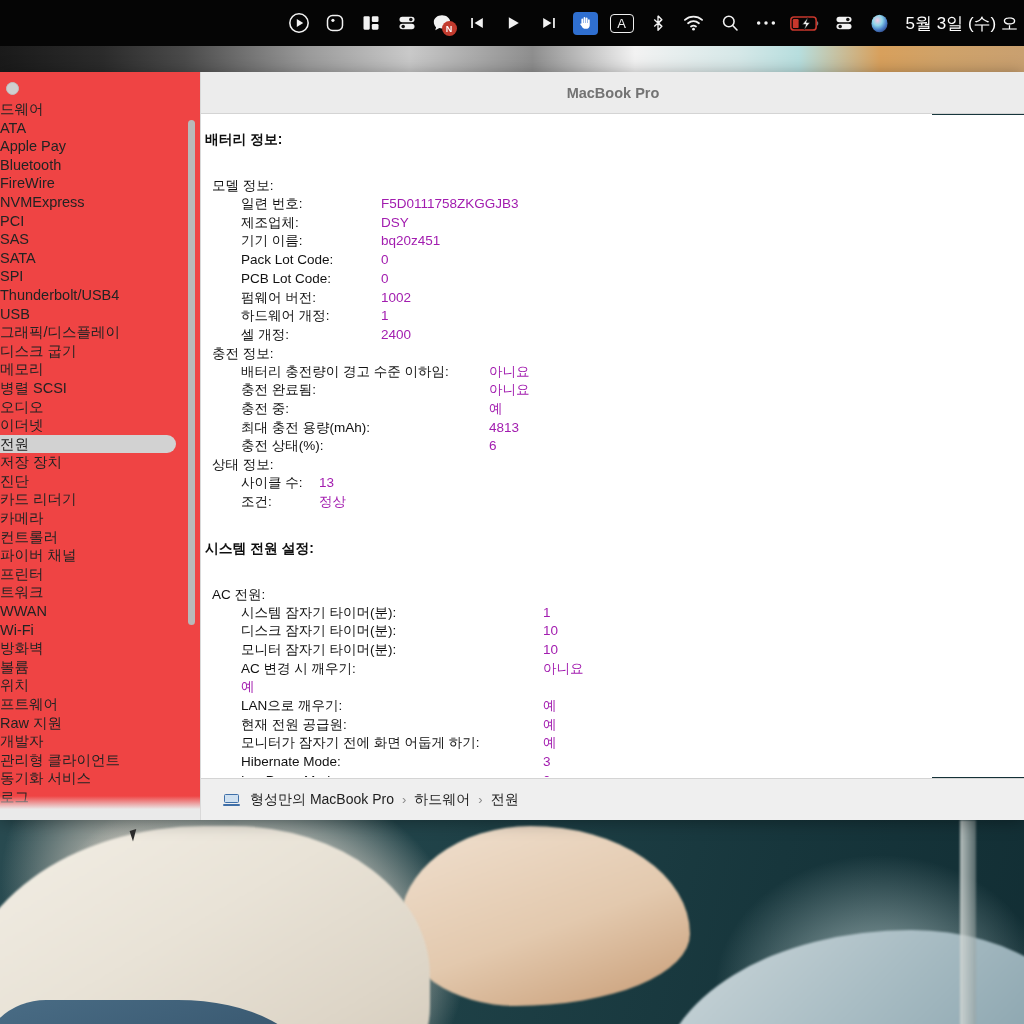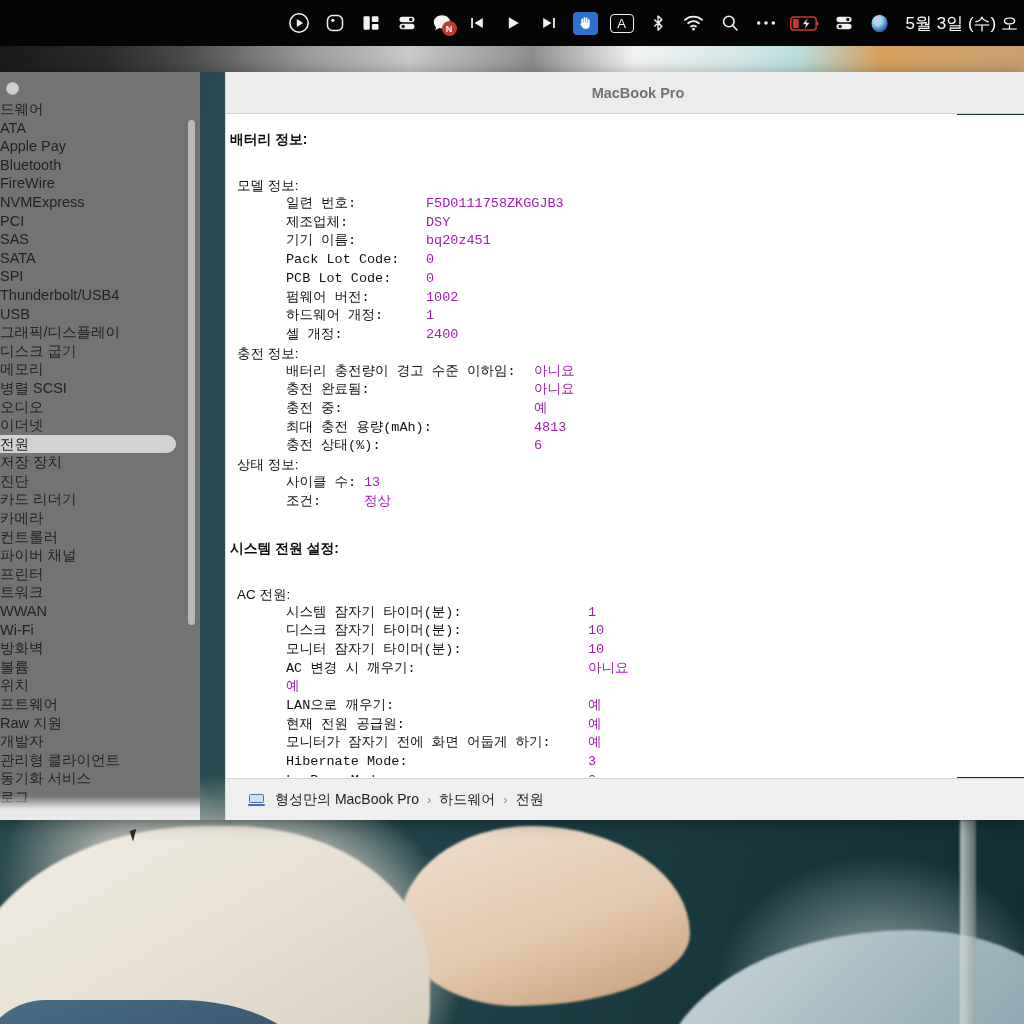--- a/index.html
+++ b/index.html
@@ -95,21 +95,21 @@
   
   #win {
     position:absolute; left:0px; top:72px; width:1024px; height:748px;
     z-index:10;
     box-shadow:0 2px 16px rgba(0,0,0,.35);
   }
 
   
   #sidebar {
     position:absolute; left:0; top:0; width:200px; height:748px;
-    background:#737373;
+    background:#ef4444;
     overflow:hidden;
   }
   #traffic {
     position:absolute; left:6px; top:10px;
     width:13px; height:13px; border-radius:50%;
     background:#cfcfcf; border:1px solid #c0c0c0;
   }
   #sb-list {
     position:absolute; left:0; top:28px; width:200px;
     font-size:14.5px; color:#222;
@@ -133,21 +133,20 @@
   #sb-fade {
     position:absolute; left:0; top:724px; width:200px; height:24px;
     background:linear-gradient(180deg,rgba(234,234,234,0) 0%,#eaeaea 55%);
   }
 
   
   #content {
     position:absolute; left:200px; top:0; width:732px; height:748px;
     background:#ffffff;
     border-left:1px solid #d9d9d9;
-    margin-left:25px;
   }
   #titlebar {
     position:absolute; left:0; top:0; width:824px; height:42px;
     background:#ececec;
     border-bottom:1px solid #d4d4d4;
     display:flex; align-items:center; justify-content:center;
   }
   #titlebar-text {
     font-size:14.5px; font-weight:bold; color:#737373;
   }
@@ -160,21 +159,21 @@
     font-weight:bold; font-size:13.8px; color:#0f0f0f;
   }
   .grp { color:#111; }
   .row { display:flex; line-height:18.7px; white-space:nowrap; }
   .lbl { color:#111; }
   .val { color:#a21caf; }
 
   
   .i0 { padding-left:4px; }
   .i1 { padding-left:11px; }
-  .i2 { padding-left:60px;font-family:Liberation Mono, monospace; }
+  .i2 { padding-left:40px; }
 
   .w-model .lbl  { width:140px; }
   .w-charge .lbl { width:248px; }
   .w-state .lbl  { width:78px; }
   .w-power .lbl  { width:302px; }
   .gap-md { height:28px; }
 
   
   #crumbbar {
     position:absolute; left:0; top:706px; width:824px; height:42px;

